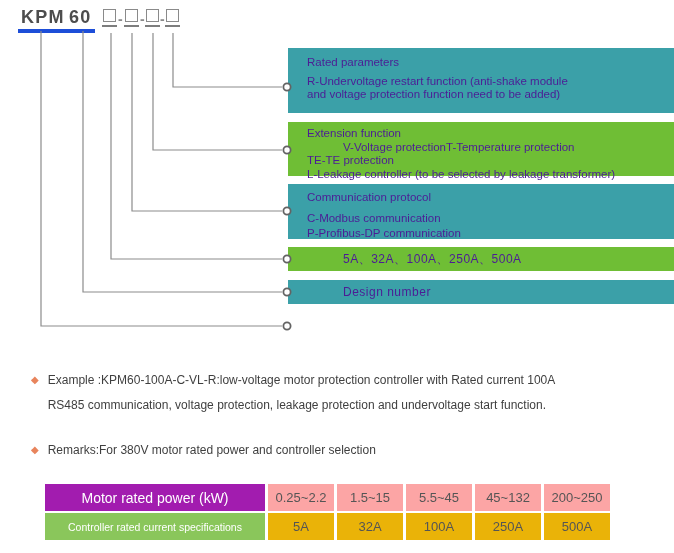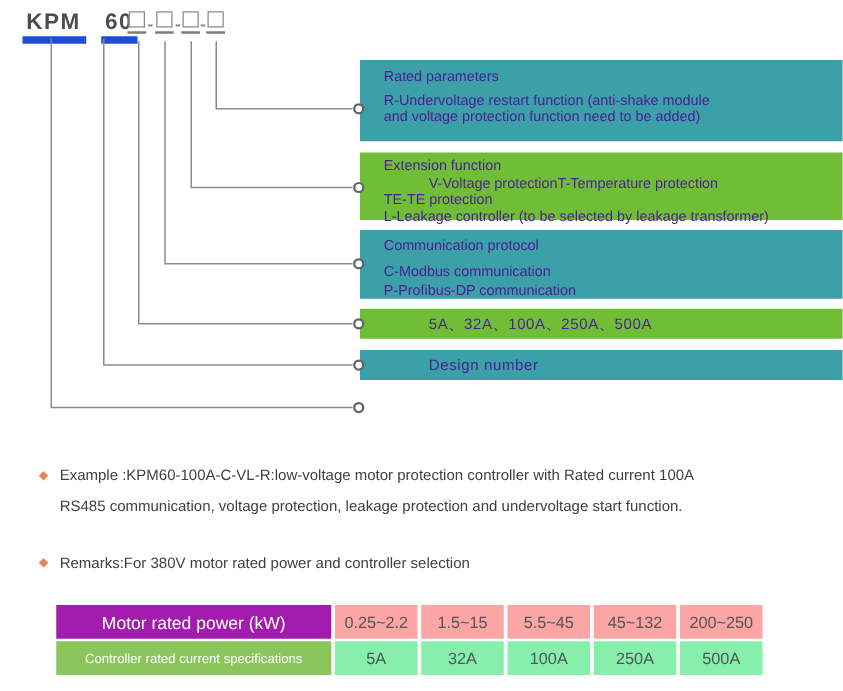--- a/index.html
+++ b/index.html
@@ -5,24 +5,24 @@
   * { margin:0; padding:0; box-sizing:border-box; }
   body { background:#fff; }
   .stage {
     position:relative; width:674px; height:553px; background:#ffffff;
     font-family:"Liberation Sans", sans-serif; overflow:hidden;
   }
 
   
   .code-part {
     position:absolute; top:7px; font-size:18px; font-weight:600; color:#4d4d4d;
-    letter-spacing:1.2px; border-bottom:6px solid #1d4ed8; padding:0 4px 1px 3px;
+    letter-spacing:1.2px; border-bottom:4px solid #1d4ed8; padding:0 4px 1px 3px;
   }
   .code-kpm { left:18px; }
-  .code-60  { left:81px; }
+  .code-60  { left:66px; }
   .sq-wrap {
     position:absolute; top:9px; border-bottom:2px solid #7d7d7d; padding:0 1px 3px 1px;
   }
   .sq { display:block; width:13px; height:13px; border:1.6px solid #8a8a8a; background:#fff; }
   .sq1{left:102px}.sq2{left:124px}.sq3{left:145px}.sq4{left:165px}
   .dash { position:absolute; top:11px; color:#8a8a8a; font-size:14px; font-weight:600; }
   .d1{left:118px}.d2{left:140px}.d3{left:160px}
 
   
   .connectors { position:absolute; left:0; top:0; z-index:3; pointer-events:none; }
@@ -59,21 +59,21 @@
   
   .spec-table {
     position:absolute; left:45px; top:484px; display:grid;
     grid-template-columns:220px 66px 66px 66px 66px 66px;
     grid-auto-rows:27px; gap:2px 3px; z-index:1;
   }
   .cell { display:flex; align-items:center; justify-content:center; }
   .h1 { background:#a21caf; color:#fff; font-size:14px; }
   .h2 { background:#8AC65B; color:#fff; font-size:10.5px; }
   .v1 { background:#fca5a5; color:#555555; font-size:13px; }
-  .v2 { background:#86efac; color:#555555; font-size:13px; }
+  .v2 { background:#eab308; color:#555555; font-size:13px; }
 </style>
 </head>
 <body>
 
 <div class="stage">
 
   <svg class="connectors" width="674" height="553" viewBox="0 0 674 553">
     <g fill="none" stroke="#8c8c8c" stroke-width="1.2">
       <polyline points="173,33 173,87 282,87"></polyline>
       <polyline points="153,33 153,150 282,150"></polyline>

